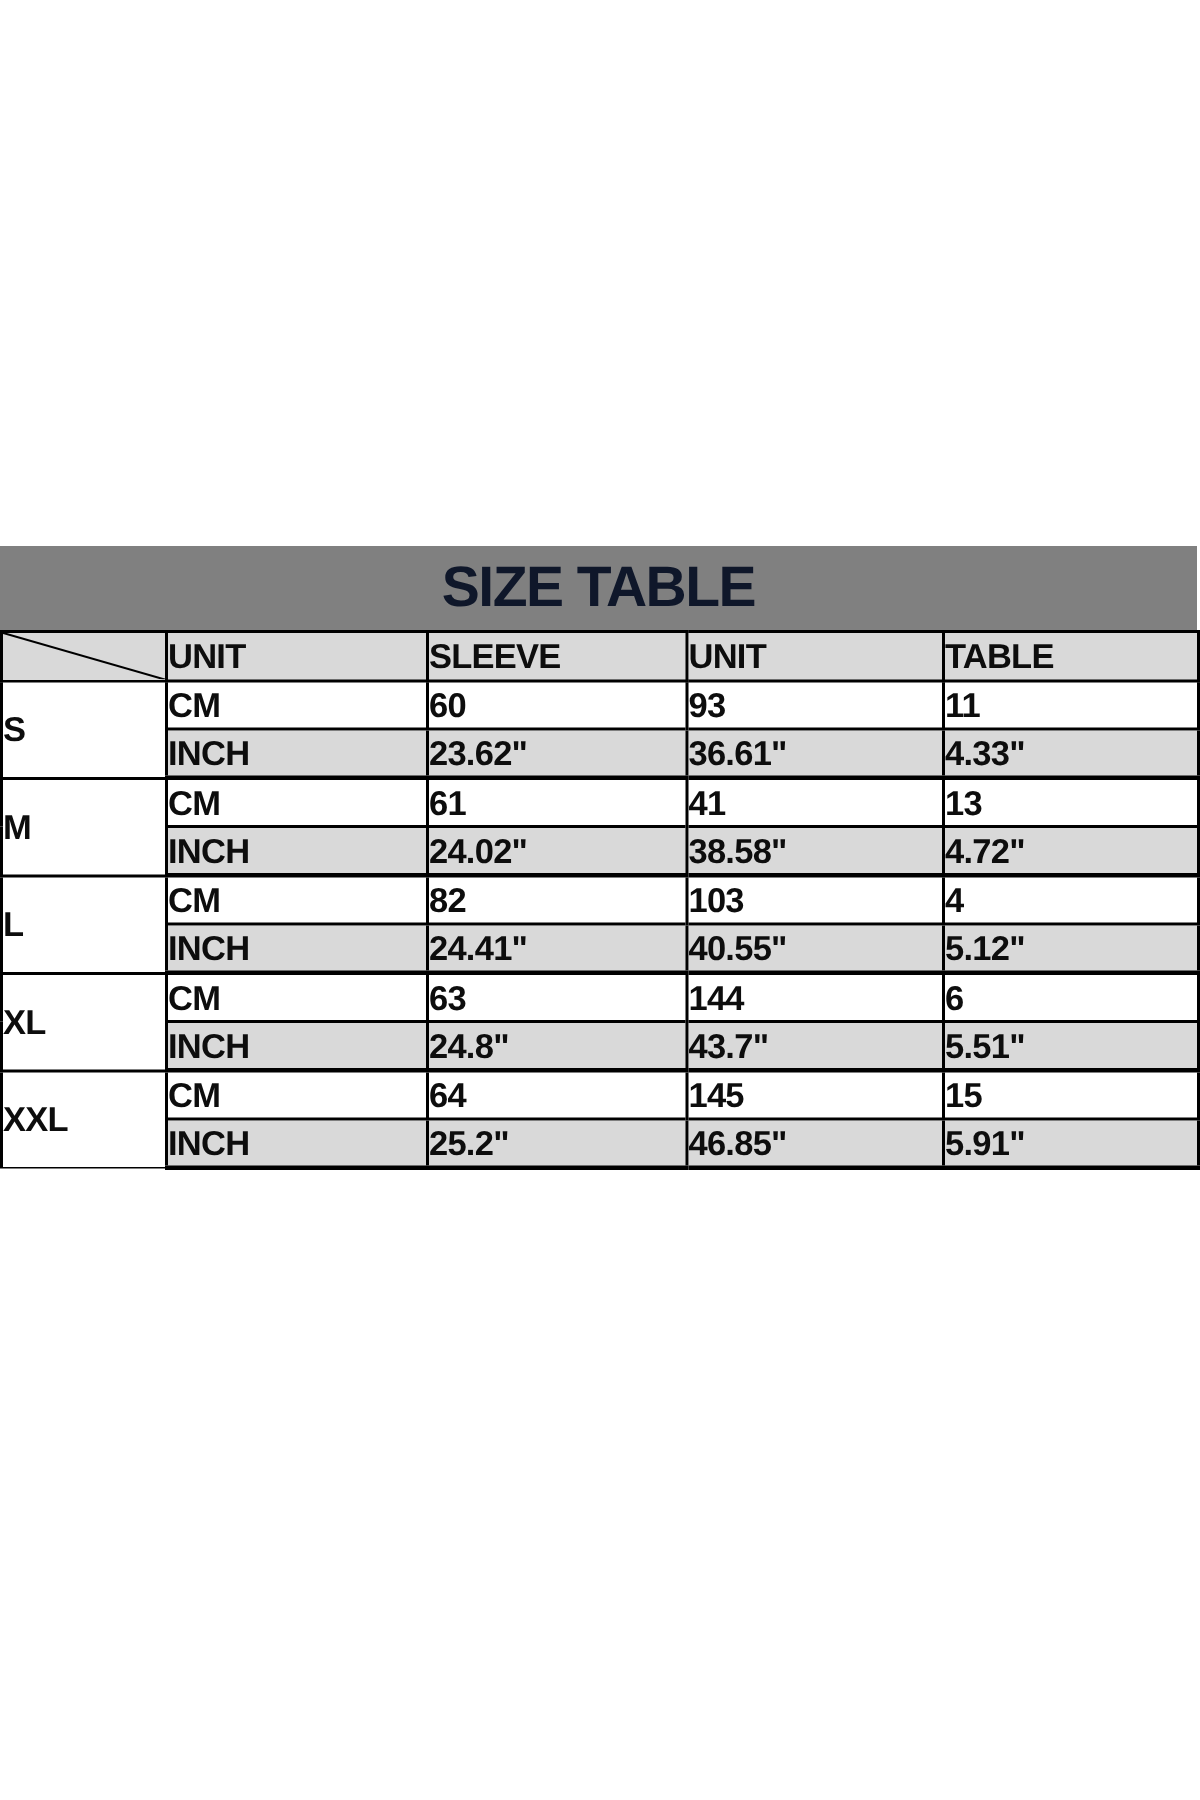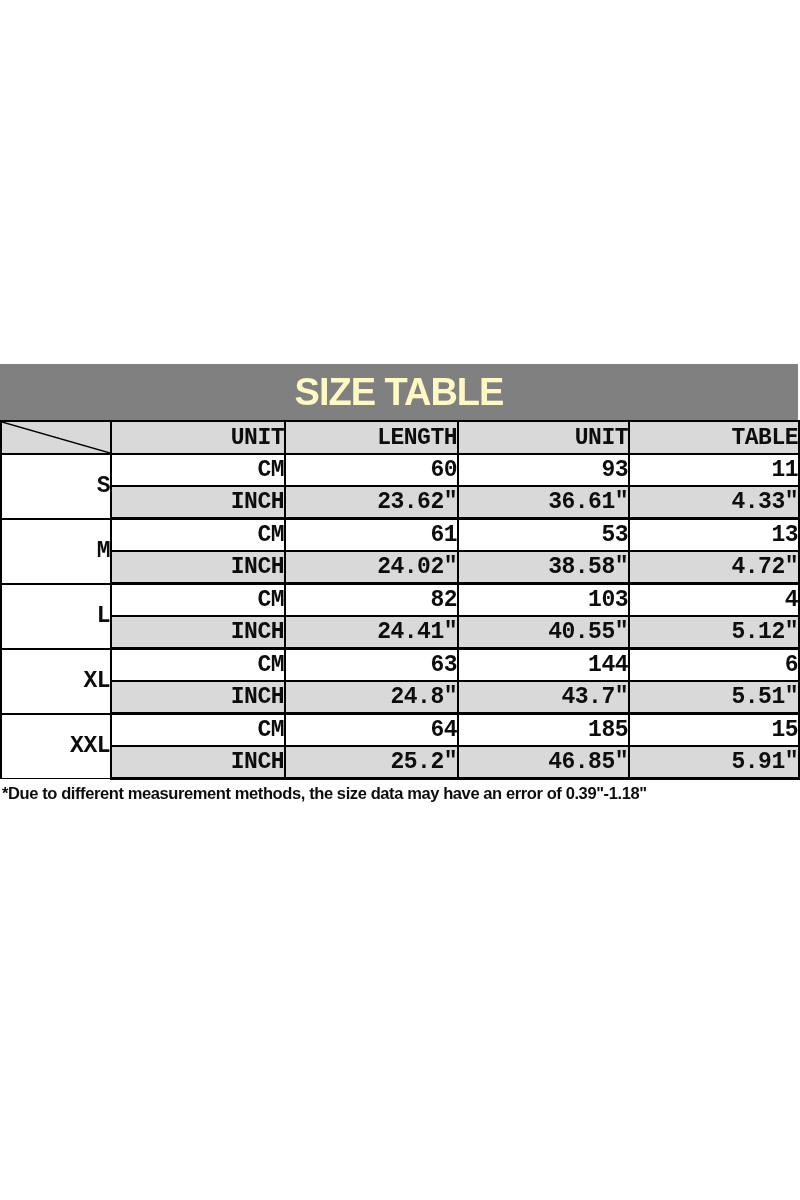--- a/index.html
+++ b/index.html
@@ -18,46 +18,45 @@
   }
   .table-wrap {
     position: absolute;
     left: 0;
     top: 364px;
     width: 798px;
   }
   .title-band {
     height: 56px;
     background: var(--title_bg, #808080);
-    color: #fef9c3;
+    color: #0f172a;
     font-weight: bold;
     font-size: 38px;
     letter-spacing: -1px;
     display: flex;
     align-items: center;
     justify-content: center;
     transform-origin: center;
   }
   table.size-grid {
     border-collapse: collapse;
     table-layout: fixed;
     width: 798px;
   }
   table.size-grid td {
     border: 2px solid var(--border, #000000);
-    text-align: right;
+    text-align: left;
     vertical-align: middle;
     font-weight: bold;
     font-size: 23px;
     letter-spacing: -0.5px;
     padding: 0;
     color: #0d0d0d;
     overflow: hidden;
     white-space: nowrap;
-    font-family: Liberation Mono, monospace;
   }
   tr.header-row td {
     height: 31px;
     background: var(--shaded, #d9d9d9);
   }
   td.diag-cell {
     background: #ffffff;
     position: relative;
   }
   td.diag-cell svg {
@@ -109,21 +108,21 @@
       </colgroup>
 
       <tbody>
           <tr class="header-row">
         <td class="diag-cell">
           <svg viewBox="0 0 110 35" preserveAspectRatio="none">
             <line x1="0" y1="0" x2="110" y2="35" stroke="#000000" stroke-width="1.6"></line>
           </svg>
         </td>
         <td>UNIT</td>
-        <td>LENGTH</td>
+        <td>SLEEVE</td>
         <td>UNIT</td>
         <td>TABLE</td>
       </tr>
 
       <tr class="cm-row">
         <td class="size-cell" rowspan="2">S</td>
         <td>CM</td>
         <td>60</td>
         <td>93</td>
         <td>11</td>
@@ -132,21 +131,21 @@
         <td>INCH</td>
         <td>23.62"</td>
         <td>36.61"</td>
         <td>4.33"</td>
       </tr>
 
       <tr class="cm-row">
         <td class="size-cell" rowspan="2">M</td>
         <td>CM</td>
         <td>61</td>
-        <td>53</td>
+        <td>41</td>
         <td>13</td>
       </tr>
       <tr class="inch-row">
         <td>INCH</td>
         <td>24.02"</td>
         <td>38.58"</td>
         <td>4.72"</td>
       </tr>
 
       <tr class="cm-row">
@@ -174,28 +173,27 @@
         <td>INCH</td>
         <td>24.8"</td>
         <td>43.7"</td>
         <td>5.51"</td>
       </tr>
 
       <tr class="cm-row">
         <td class="size-cell" rowspan="2">XXL</td>
         <td>CM</td>
         <td>64</td>
-        <td>185</td>
+        <td>145</td>
         <td>15</td>
       </tr>
       <tr class="inch-row">
         <td>INCH</td>
         <td>25.2"</td>
         <td>46.85"</td>
         <td>5.91"</td>
       </tr>
     </tbody>
       </table>
 
-    <div class="footnote">*Due to different measurement methods, the size data may have an error of 0.39"-1.18"</div>
 
   </div>
 </div>
 
 </body></html>

